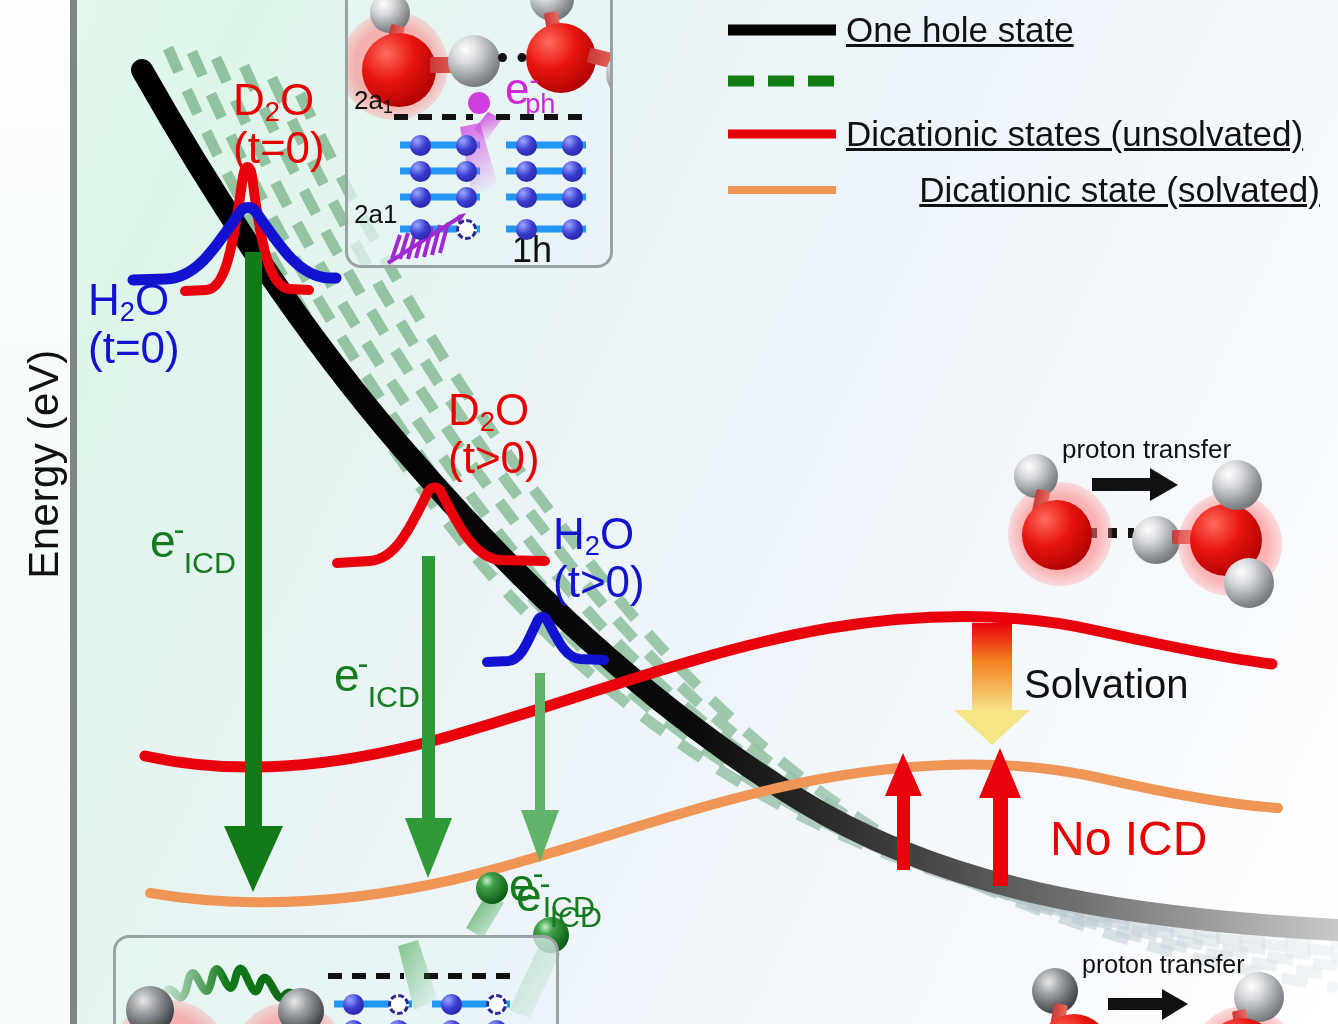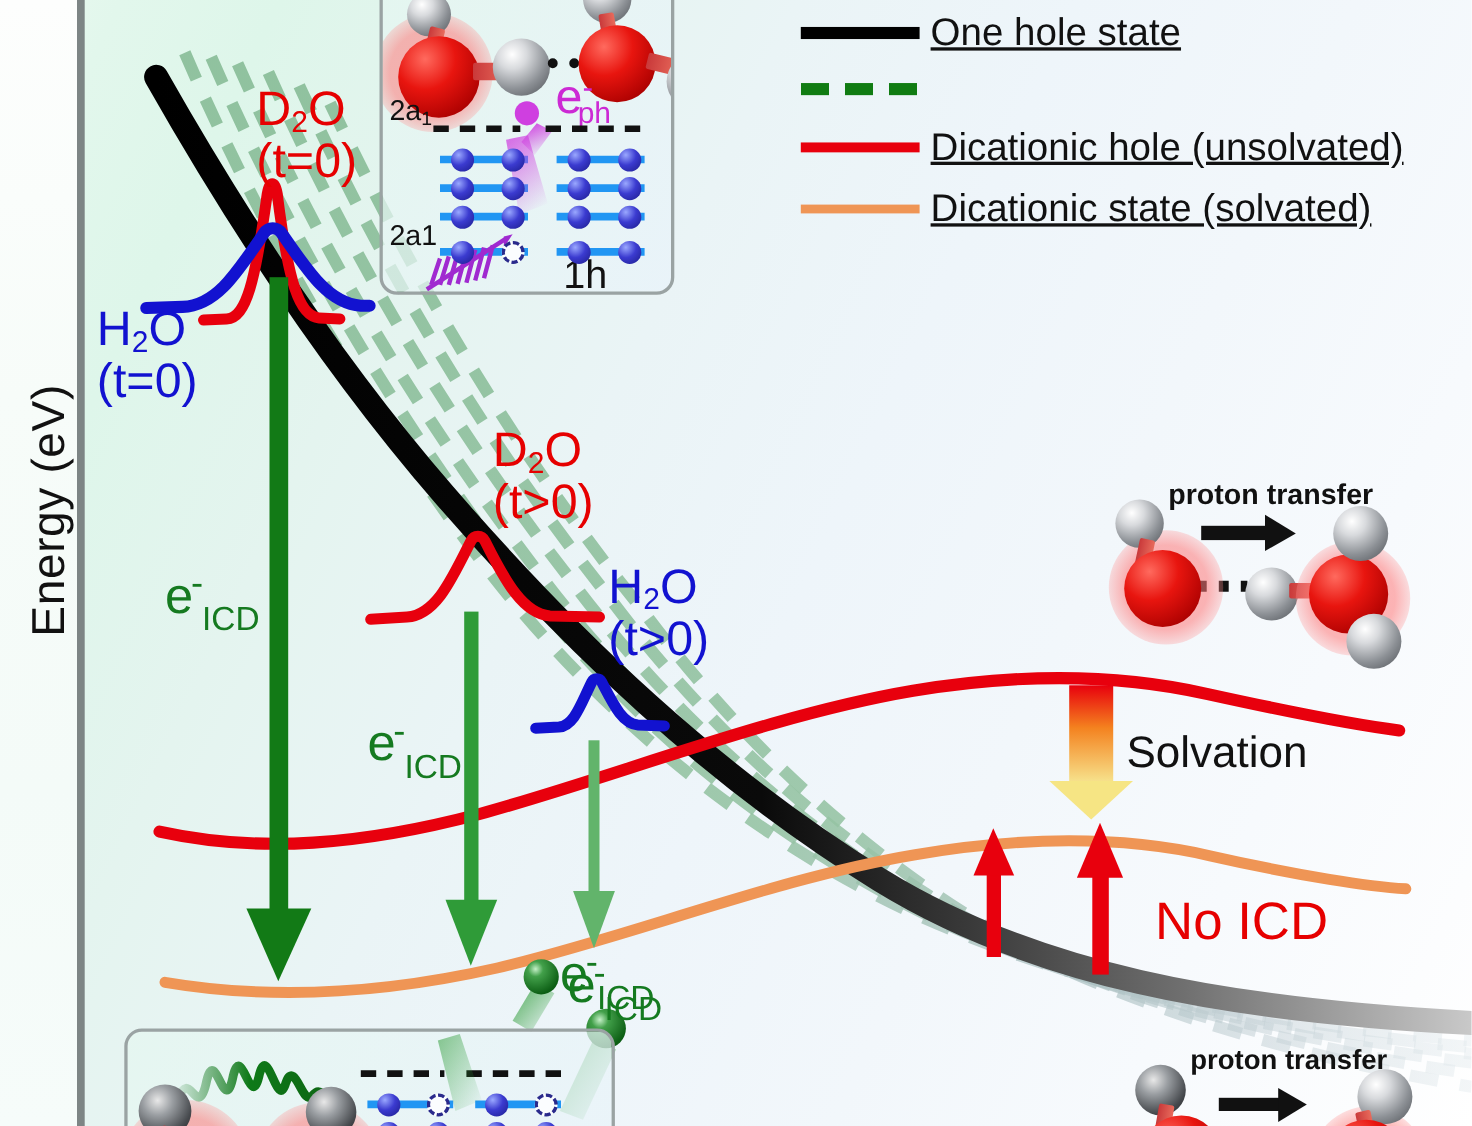--- a/index.html
+++ b/index.html
@@ -61,21 +61,21 @@
   .sw-orange{height:8px;background:#ef9555;}
   
   .inset{
     position:absolute;border:3px solid #9aa3a3;border-radius:16px;
     background:linear-gradient(120deg,rgba(229,247,240,.72),rgba(233,243,250,.72));
     overflow:hidden;
   }
   #inset-top{left:345px;top:-86px;width:262px;height:348px;}
   #inset-bottom{left:113px;top:935px;width:440px;height:170px;}
   .inset-txt{position:absolute;color:#111;white-space:nowrap;text-align:center;}
-  .molecule{position:absolute;font-weight:bold;}
+  .molecule{position:absolute;}
   .atom{position:absolute;border-radius:50%;}
   .atomO{background:radial-gradient(circle at 33% 28%, #ff6a5e 0%, #e8150f 38%, #a90000 82%, #700000 100%);}
   .atomH{background:radial-gradient(circle at 34% 28%, #ffffff 0%, #d8dadd 26%, #8c9095 62%, #4b4f54 100%);}
   .atomHdark{background:radial-gradient(circle at 36% 30%, #e8e8e8 0%, #9a9ea2 30%, #46494d 70%, #1d2022 100%);}
   .halo{position:absolute;border-radius:50%;background:radial-gradient(circle, rgba(255,120,120,.55) 52%, rgba(255,150,150,.28) 72%, rgba(255,180,180,0) 85%);}
   .bond{position:absolute;background:linear-gradient(90deg,#c9393a,#e86b5c);border-radius:2px;}
   .hb{position:absolute;height:0;border-top:9px dotted #111;}
   .elec{position:absolute;width:21px;height:21px;border-radius:50%;
         background:radial-gradient(circle at 33% 28%, #9aa8ff 0%, #3b3bd0 45%, #1c1c8c 100%);}
   .hole{position:absolute;width:21px;height:21px;border-radius:50%;
@@ -237,23 +237,23 @@
     </div>
     <div class="leg-row">
       <div class="leg-swatch">
           <div class="sw-line sw-green-dash"></div>
         </div>
     </div>
     <div class="leg-row" style="height:56px;">
       <div class="leg-swatch">
           <div class="sw-line sw-red"></div>
         </div>
-      <div class="leg-text">Dicationic hole (unsolvated)</div>
-    </div>
-    <div class="leg-row" style="height:56px;">
+      <div class="leg-text">Dicationic states (unsolvated)</div>
+    </div>
+    <div class="leg-row" style="height:56px;justify-content:space-between;">
       <div class="leg-swatch">
           <div class="sw-line sw-orange"></div>
         </div>
       <div class="leg-text">Dicationic state (solvated)</div>
     </div>
   </div>
 
   <div class="inset" id="inset-top">
 
     <div class="halo" style="left:-8px;top:95px;width:108px;height:108px;"></div>

